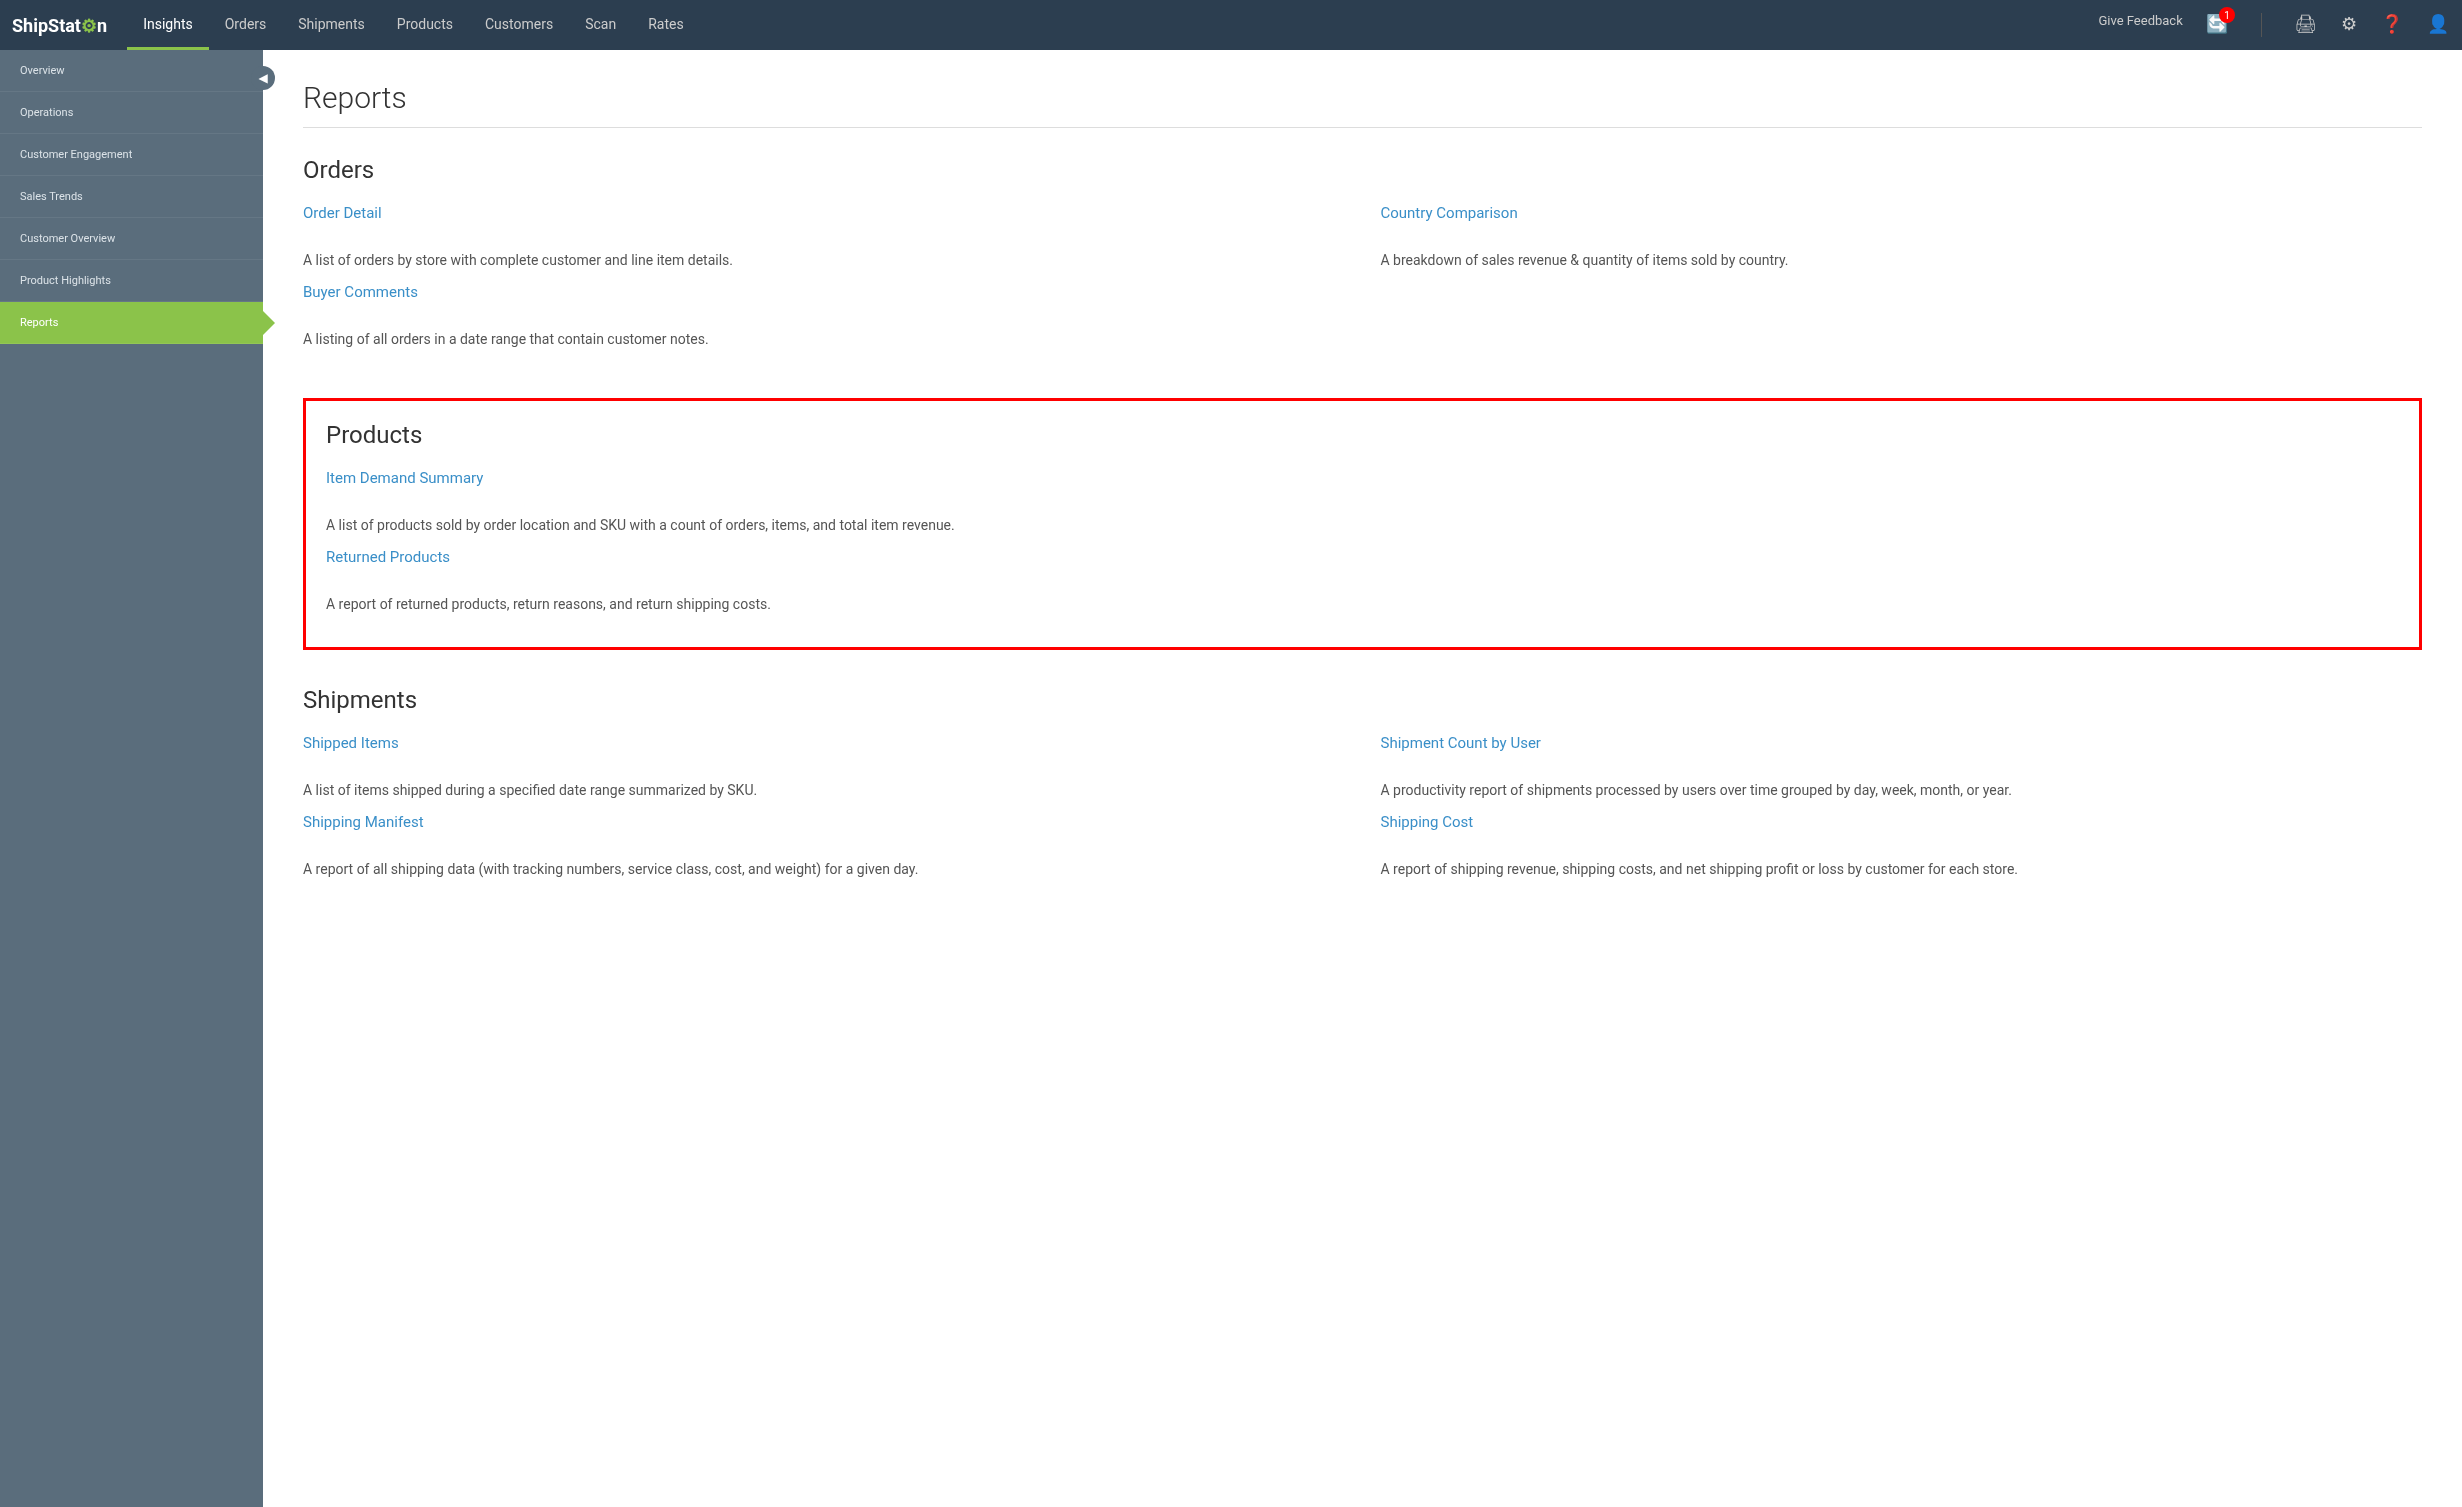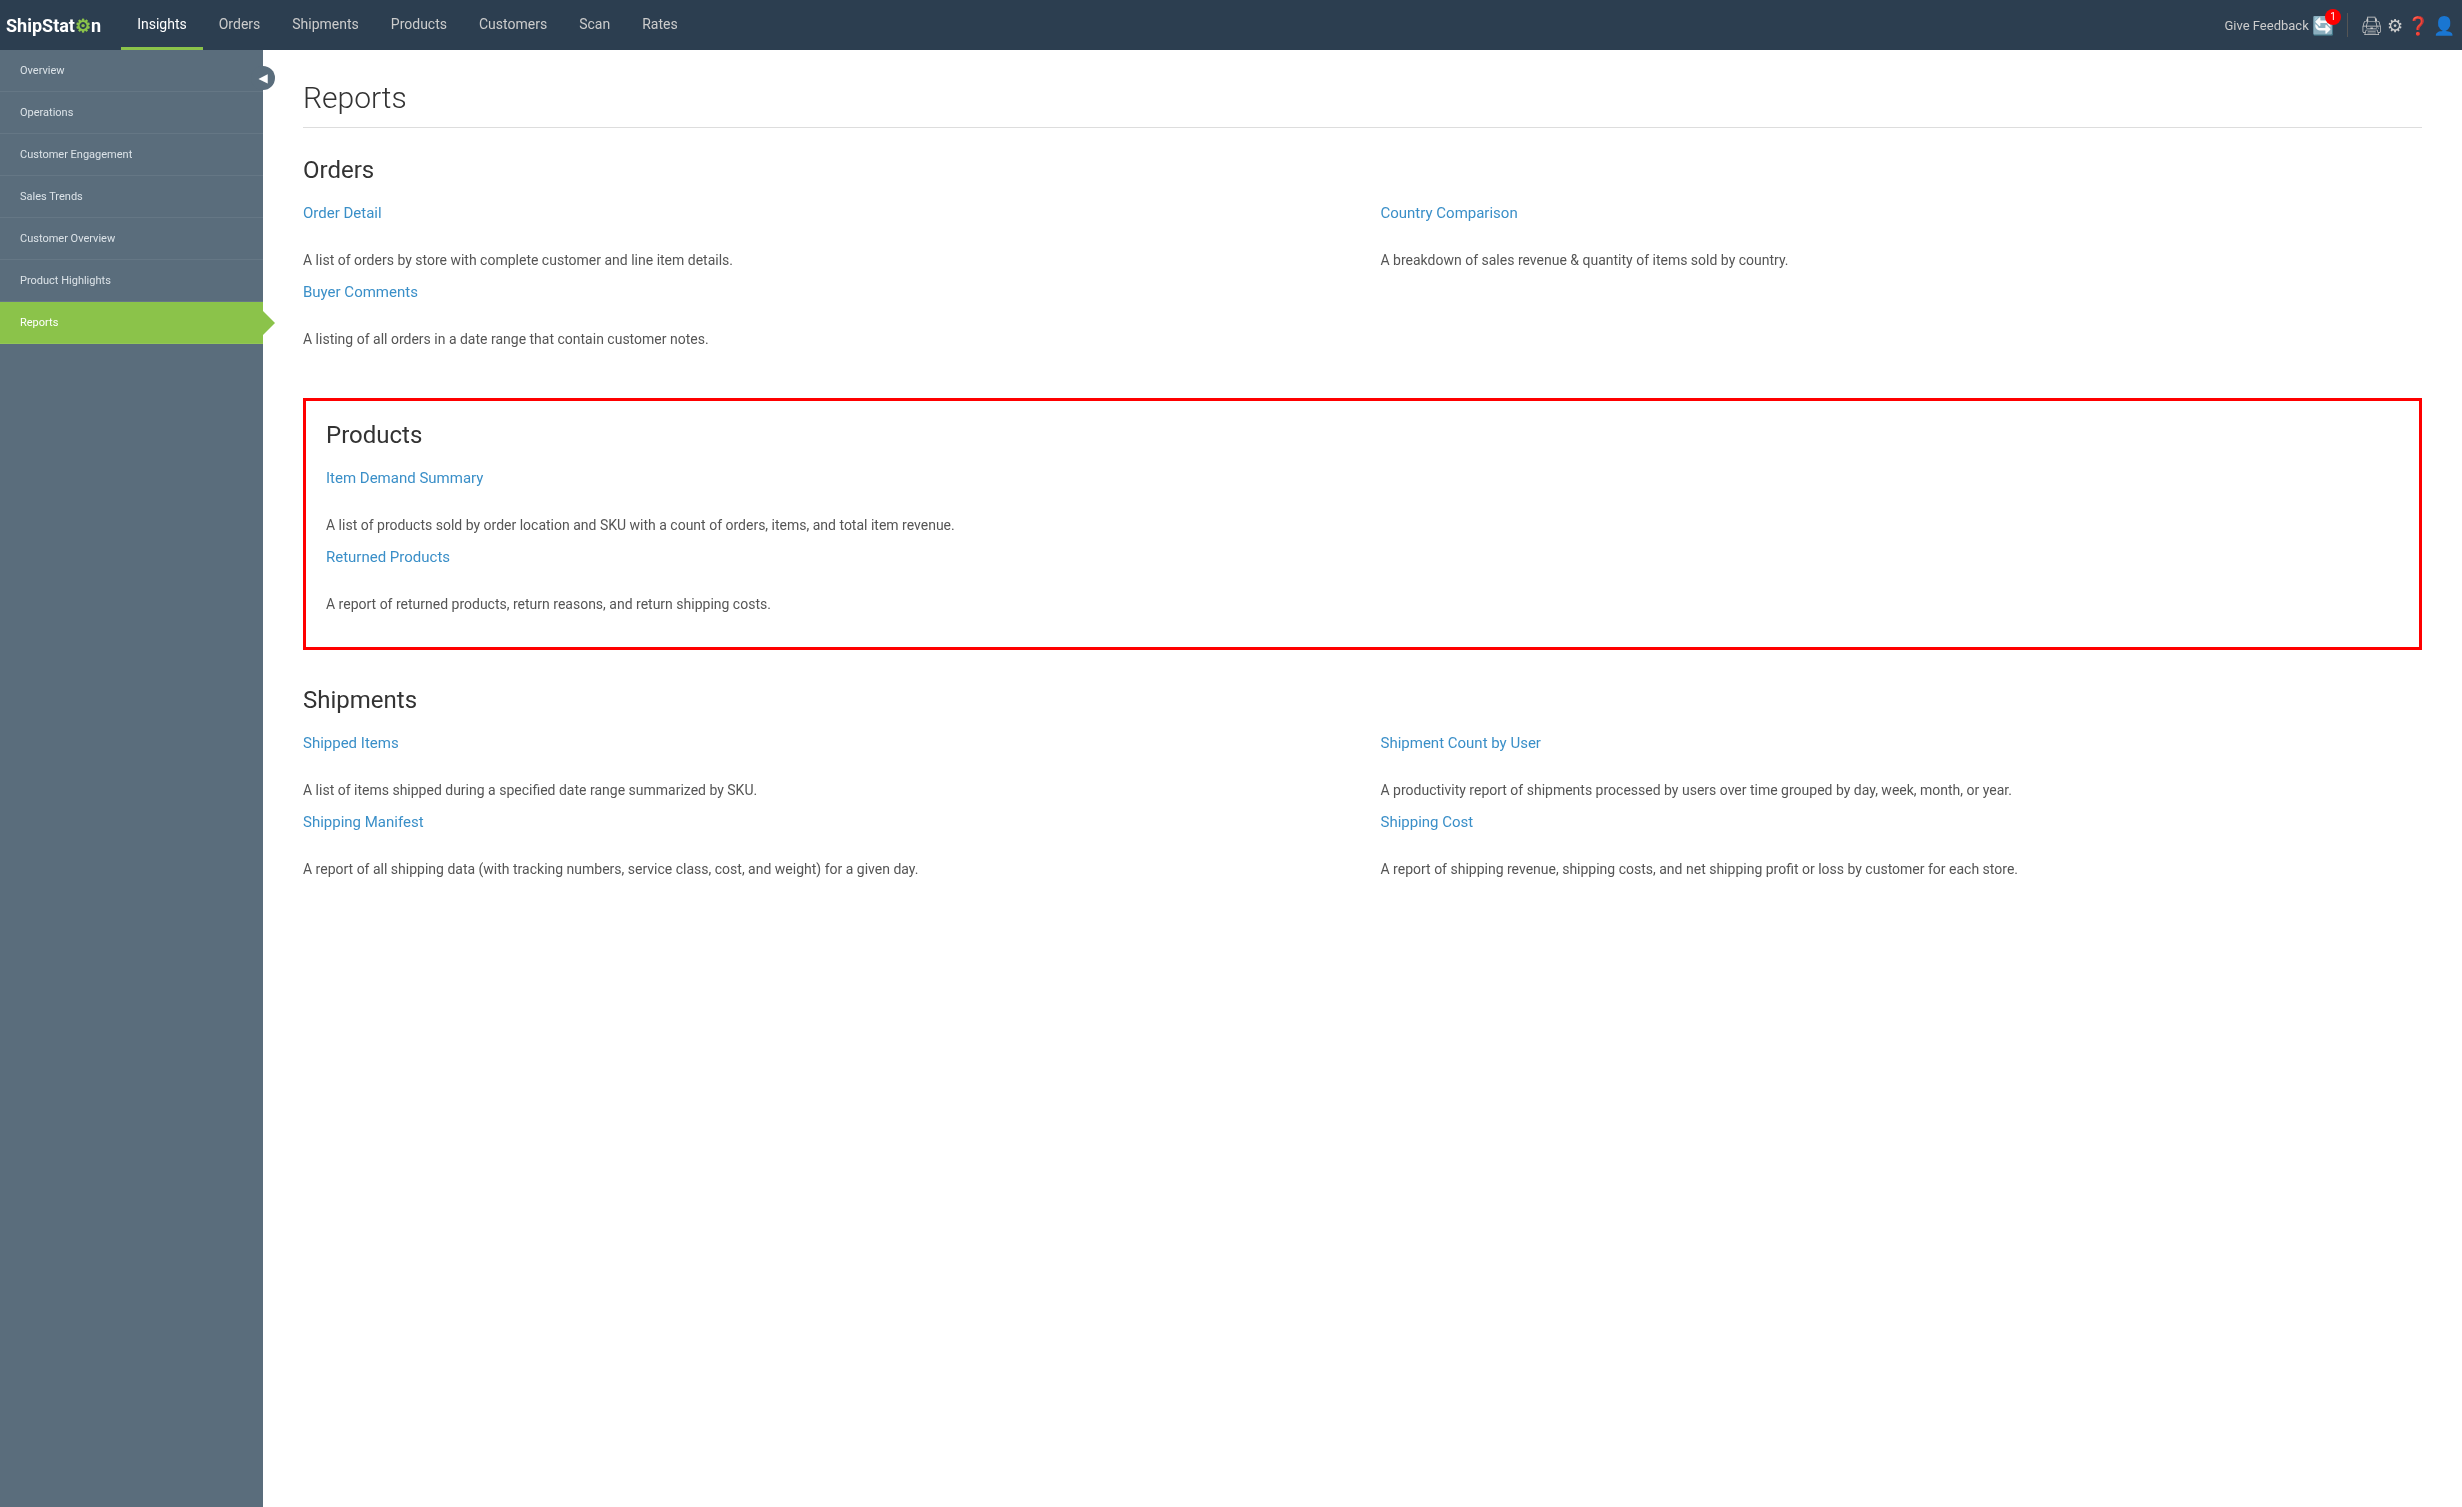--- a/index.html
+++ b/index.html
@@ -4,21 +4,21 @@
   <style>
     * { box-sizing: border-box; margin: 0; padding: 0; }
     body { font-family: -apple-system, BlinkMacSystemFont, 'Segoe UI', Roboto, sans-serif; background: #f5f5f5; display: flex; flex-direction: column; height: 100vh; }
 
     
     .top-nav {
       background: #2c3e50;
       display: flex;
       align-items: center;
       height: 50px;
-      padding: 0 6px;
+      padding: 0 12px;
       flex-shrink: 0;
       gap: 0;
     }
     .logo {
       color: white;
       font-size: 18px;
       font-weight: bold;
       margin-right: 20px;
       white-space: nowrap;
     }
@@ -39,22 +39,21 @@
       font-size: 14px;
       text-decoration: none;
       border-bottom: 3px solid transparent;
     }
     .nav-item.active {
       color: white;
       border-bottom: 3px solid #8bc34a;
     }
     .nav-right {
       display: flex;
-      align-items: center;
-      gap: 4px;
+      gap: 24px;
       margin-left: auto;
     }
     .give-feedback {
       color: #ccc;
       font-size: 13px;
       cursor: pointer;
     }
     .nav-icon {
       color: #ccc;
       font-size: 18px;

